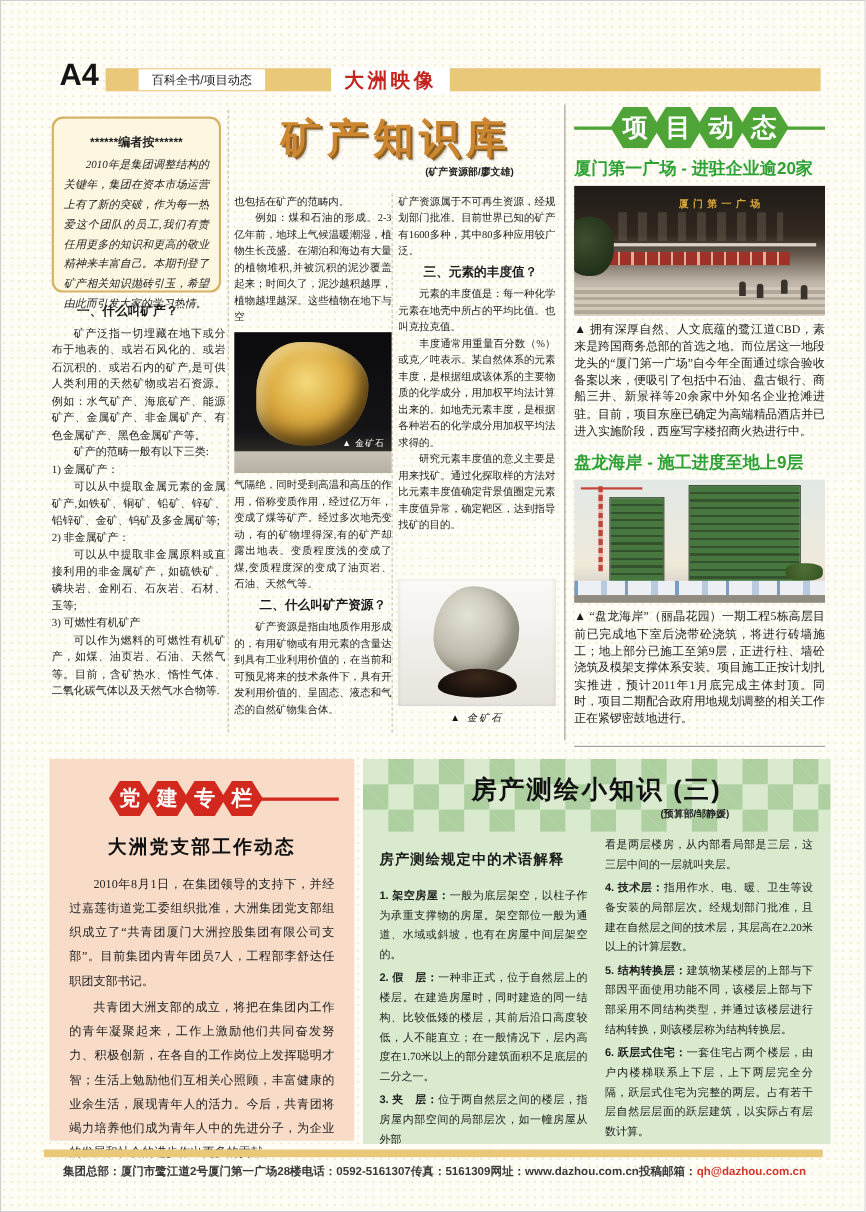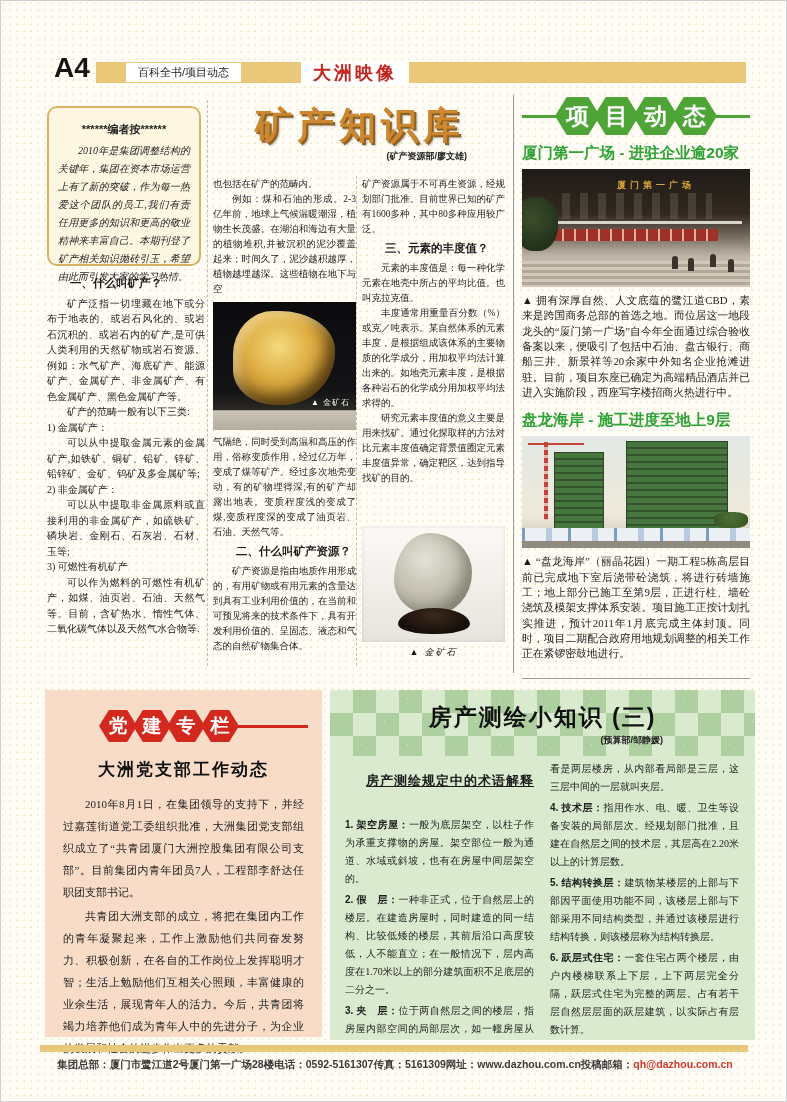--- a/index.html
+++ b/index.html
@@ -98,21 +98,21 @@
   .know{position:absolute;left:330px;top:690px;width:425px;height:350px;box-sizing:border-box;background:#d9eace;overflow:hidden;}
   .know-head{position:relative;height:66px;
     background-color:#d9eace;
     background-image:linear-gradient(45deg,#aed0a0 25%,rgba(0,0,0,0) 25%,rgba(0,0,0,0) 75%,#aed0a0 75%),
                      linear-gradient(45deg,#aed0a0 25%,rgba(0,0,0,0) 25%,rgba(0,0,0,0) 75%,#aed0a0 75%);
     background-position:0 0,23px 23px;background-size:46px 46px;}
   .know-title{position:absolute;left:0;right:0;top:12px;text-align:center;font:bold 23px "Liberation Sans",sans-serif;color:#111;letter-spacing:2px;}
   .know-byline{position:absolute;right:92px;top:44px;font:bold 9px "Liberation Sans",sans-serif;color:#222;}
   .know-cols{display:flex;gap:16px;padding:4px 15px 0;}
   .kcol{width:189px;font:10px/1.8 "Liberation Serif",serif;color:#1c1c1c;text-align:justify;}
-  .ksub{text-align:right;font:bold 13px "Liberation Sans",sans-serif;margin:12px 0 26px;letter-spacing:1px;text-decoration:underline;}
+  .ksub{text-align:left;font:bold 13px "Liberation Sans",sans-serif;margin:12px 0 16px;letter-spacing:1px;}
   .kitem{margin:0 0 3px;}
   .kterm{font-weight:bold;font-family:"Liberation Sans",sans-serif;}
   
   .foot-bar{position:absolute;left:40px;top:1045px;width:708px;height:7px;background:#eac87a;}
   .foot{position:absolute;left:42px;top:1058px;width:706px;display:flex;justify-content:center;
     font:bold 10.5px "Liberation Sans",sans-serif;color:#3a3a3a;white-space:nowrap;}
   .foot .email{color:#d2372c;}
 </style>
 </head>
 <body>

